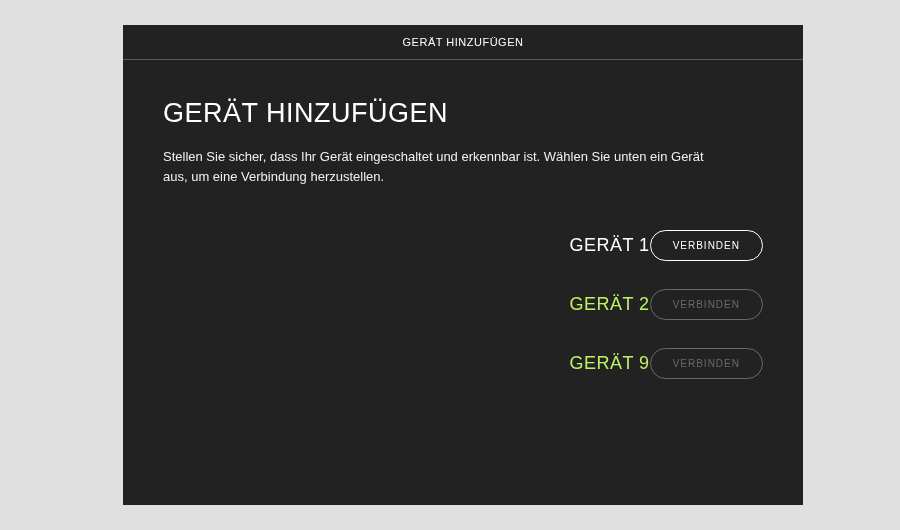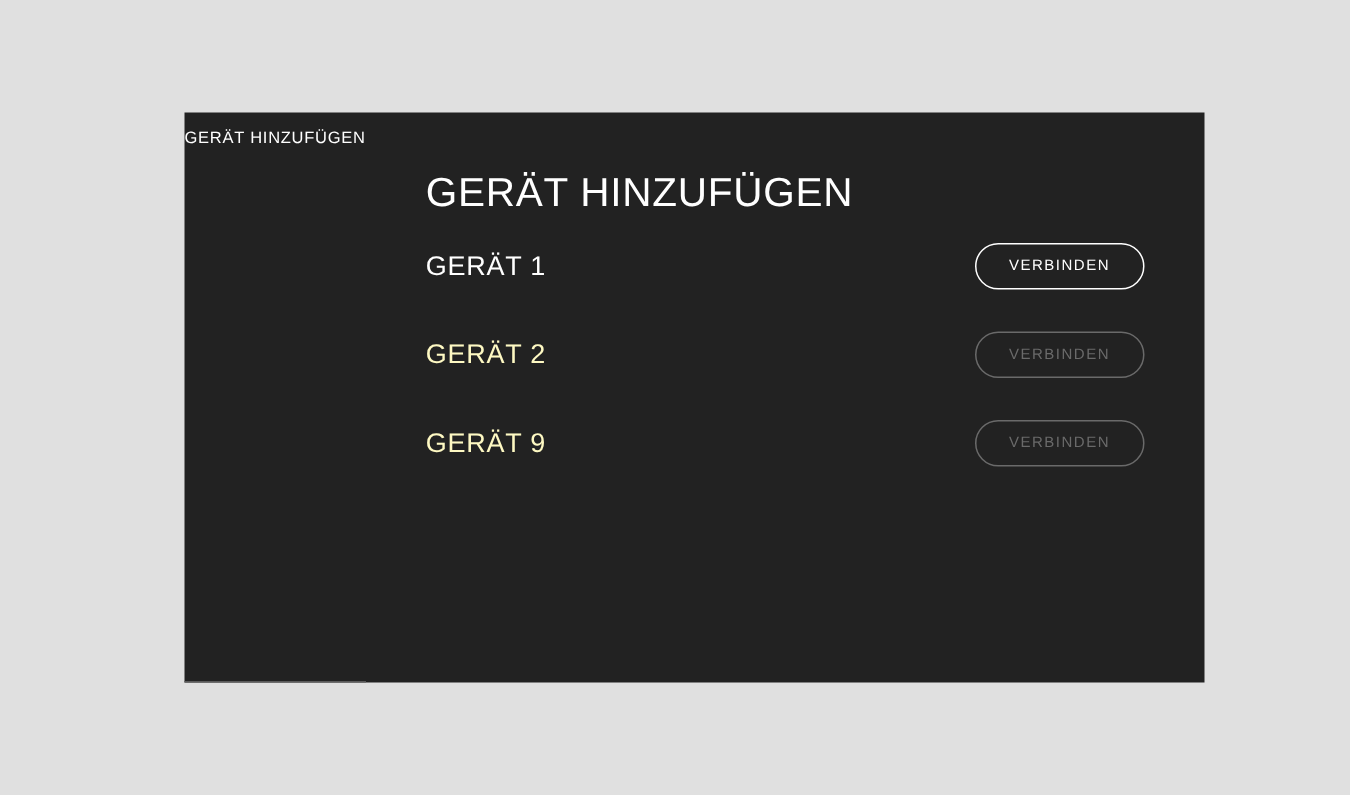--- a/index.html
+++ b/index.html
@@ -11,24 +11,25 @@
       background: #e0e0e0;
       width: 900px;
       height: 530px;
       font-family: -apple-system, BlinkMacSystemFont, "Segoe UI", Helvetica, Arial, sans-serif;
       display: flex;
       align-items: center;
       justify-content: center;
     }
     .panel {
       width: 680px;
-      height: 380px;
+      height: 480px;
       background: #222222;
       color: #ffffff;
       display: flex;
+      flex-direction: column;
       margin-left: 26px;
     }
     .panel-header {
       text-align: center;
       padding: 11px 0;
       font-size: 11px;
       font-weight: 500;
       letter-spacing: 0.5px;
       border-bottom: 1px solid #5a5a5a;
     }
@@ -46,31 +47,30 @@
       font-size: 13px;
       line-height: 1.5;
       font-weight: 300;
       color: #f0f0f0;
       margin-bottom: 44px;
       max-width: 560px;
     }
     .device-row {
       display: flex;
       align-items: center;
-      justify-content: space-between;
+      justify-content: flex-end;
       margin-bottom: 28px;
-      gap: 12px;
     }
     .device-name {
       font-size: 18px;
       font-weight: 400;
       letter-spacing: 0.5px;
     }
     .device-row.dimmed .device-name {
-      color: #fef9c3;
+      color: #bef264;
     }
     .connect-button {
       background: transparent;
       border: 1.5px solid #ffffff;
       color: #ffffff;
       border-radius: 999px;
       padding: 9px 22px;
       font-size: 10px;
       font-weight: 500;
       letter-spacing: 1px;
@@ -84,20 +84,21 @@
   </style>
 </head>
 <body>
 
 <div class="panel">
   <div class="panel-header">
     <span>GERÄT HINZUFÜGEN</span>
   </div>
   <div class="panel-body">
     <h1 class="page-title">GERÄT HINZUFÜGEN</h1>
+    <p class="page-description">Stellen Sie sicher, dass Ihr Gerät eingeschaltet und erkennbar ist. Wählen Sie unten ein Gerät aus, um eine Verbindung herzustellen.</p>
 
     <div class="device-list">
 
       <div class="device-row">
         <span class="device-name">GERÄT 1</span>
         <button class="connect-button">VERBINDEN</button>
       </div>
 
       <div class="device-row dimmed">
         <span class="device-name">GERÄT 2</span>

